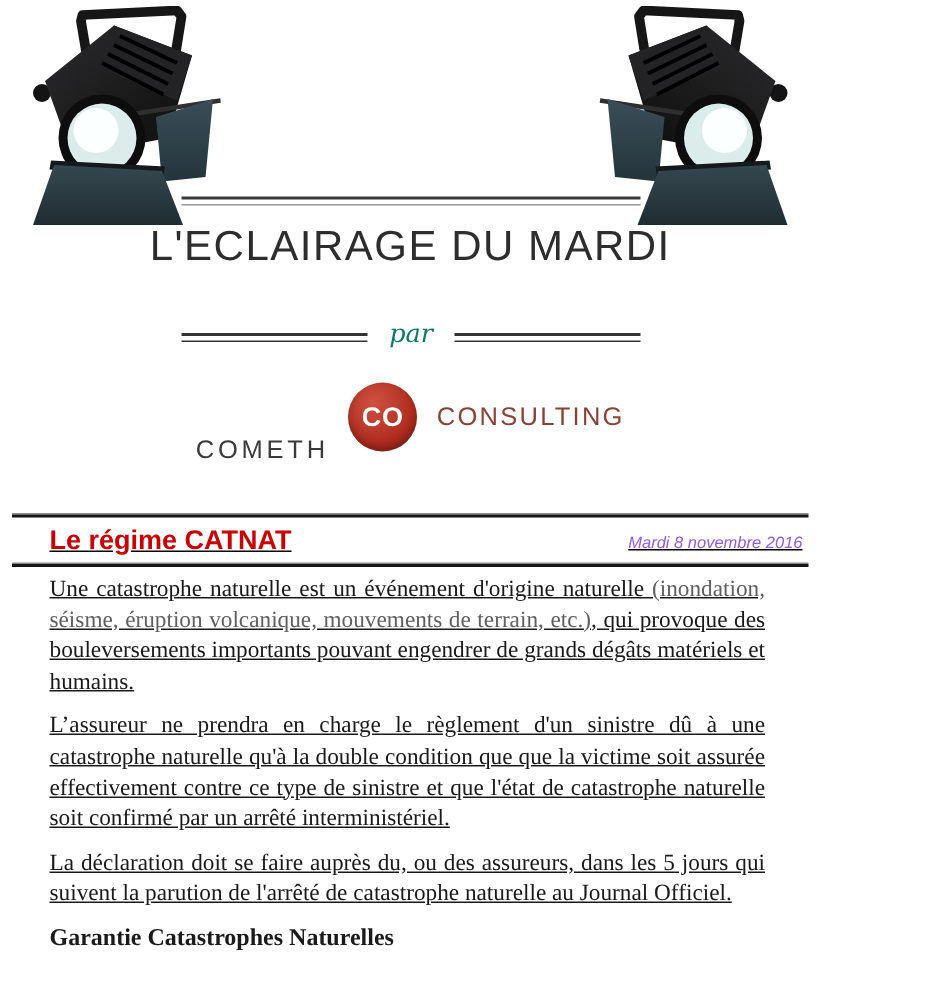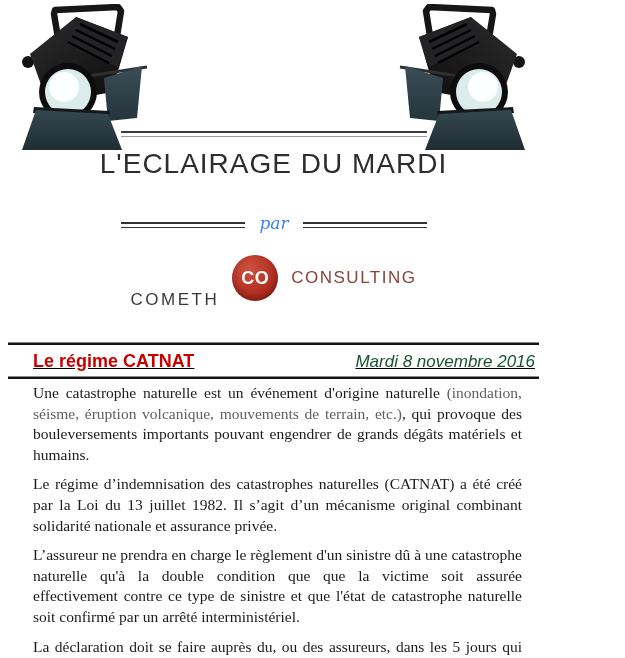--- a/index.html
+++ b/index.html
@@ -32,21 +32,21 @@
     font-family:"Liberation Sans",sans-serif;
   }
 
   .par-row{
     position:absolute;top:215px;left:121px;right:120px;
     display:flex;align-items:center;gap:14px;
   }
   .par-line{flex:1;height:3px;border-top:2px solid #333;border-bottom:1px solid #333;box-sizing:content-box;}
   .par-word{
     font-family:"DejaVu Serif",serif;font-style:italic;font-size:17px;
-    color:#3b82f6;line-height:1;padding-bottom:3px;
+    color:#0f766e;line-height:1;padding-bottom:3px;
   }
 
   .logo-row{
     position:absolute;top:253px;left:0;right:0;height:50px;
     display:flex;align-items:center;justify-content:center;gap:13px;
   }
   .logo-word-left{
     font-size:17px;letter-spacing:2.5px;color:var(--logo-left);font-weight:400;margin-top:44px;
   }
   .logo-circle{
@@ -62,29 +62,29 @@
   }
 
   
   .header-band{position:absolute;top:342px;left:8px;right:8px;text-decoration:underline;}
   .band-rule{height:0;border-top:1px solid #8a8a8a;border-bottom:2.5px solid #141414;}
   .band-content{
     display:flex;justify-content:space-between;align-items:center;
     padding:5px 4px 4px 25px;
   }
   .article-title{color:var(--accent);font-weight:700;font-size:18px;}
-  .article-date{font-style:italic;font-size:17px;color:#14532d;padding-top:2px;}
+  .article-date{font-style:italic;font-size:11px;color:#8b5cf6;padding-top:2px;}
 
   
   .body-text{
     position:absolute;top:383px;left:33px;right:25px;
     font-family:"Liberation Serif",serif;font-size:15.5px;line-height:20.6px;
     color:#1a1a1a;text-align:justify;
   }
-  .body-text p{margin:0 0 9px 0;}
+  .body-text p{margin:0 12px 9px 0;text-decoration:underline;}
   .muted{color:var(--muted);}
   .closing-heading{
     font-family:"Liberation Serif",serif;font-weight:700;font-size:16px;
     margin-top:4px;color:#1a1a1a;text-align:left;
   }
 </style>
 </head>
 <body>
 
 <div class="page">
@@ -168,19 +168,18 @@
     <div class="band-content">
       <span class="article-title">Le régime CATNAT</span>
       <span class="article-date">Mardi 8 novembre 2016</span>
     </div>
     <div class="band-rule"></div>
   </div>
 
   <div class="body-text">
 
   <p><span>Une catastrophe naturelle est un événement d'origine naturelle </span><span class="muted">(inondation, séisme, éruption volcanique, mouvements de terrain, etc.)</span><span>, qui provoque des bouleversements importants pouvant engendrer de grands dégâts matériels et humains.</span></p>
-      <p><span>Le régime d’indemnisation des catastrophes naturelles (CATNAT) a été créé par la Loi du 13 juillet 1982. Il s’agit d’un mécanisme original combinant solidarité nationale et assurance privée.</span></p>
       <p><span>L’assureur ne prendra en charge le règlement d'un sinistre dû à une catastrophe naturelle qu'à la double condition que que la victime soit assurée effectivement contre ce type de sinistre et que l'état de catastrophe naturelle soit confirmé par un arrêté interministériel.</span></p>
       <p><span>La déclaration doit se faire auprès du, ou des assureurs, dans les 5 jours qui suivent la parution de l'arrêté de catastrophe naturelle au Journal Officiel.</span></p>
       <div class="closing-heading">Garantie Catastrophes Naturelles</div>
     </div>
 
 </div>
 
 </body></html>

